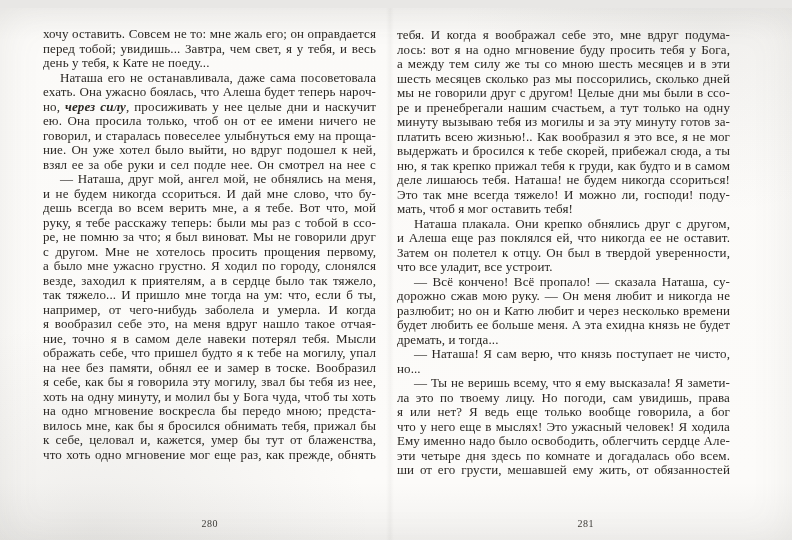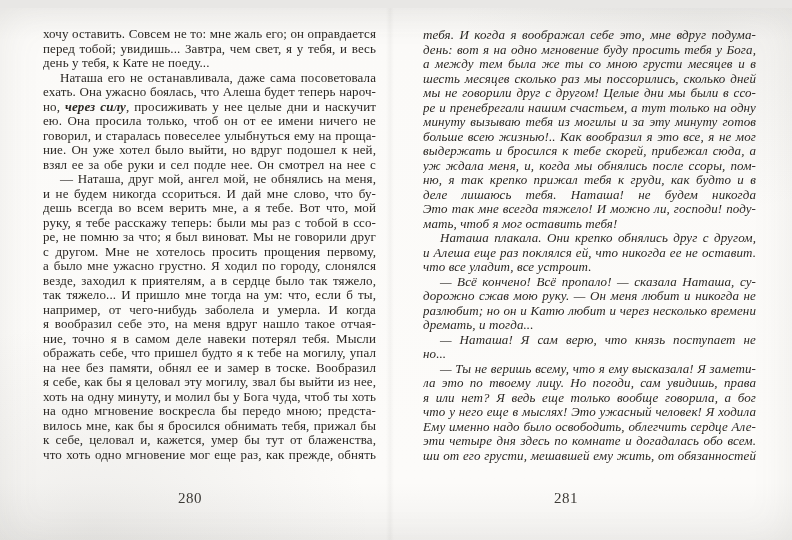--- a/index.html
+++ b/index.html
@@ -21,36 +21,36 @@
   }
   .text-block {
     position: absolute;
     width: 333px;
     color: #2a2723;
     font-size: 13px;
     line-height: 14.5px;
     letter-spacing: 0.1px;
   }
   .text-block.left  { left: 43px;  top: 19px; }
-  .text-block.right { left: 423px; top: 20px; font-style: italic; }
+  .text-block.right { left: 397px; top: 20px; }
   .line {
     height: 14.5px;
     text-align: justify;
     text-align-last: justify;
     overflow: hidden;
   }
   .line.para-end { text-align-last: left; }
   .line.indent { text-indent: 17px; }
   .italic { font-style: italic; font-weight: bold; }
   .page-number {
     position: absolute;
-    top: 482px;
+    top: 510px;
     width: 40px;
-    text-align: left;
-    font-size: 15px;
+    text-align: right;
+    font-size: 10px;
     color: #3c3a36;
     letter-spacing: 0.5px;
   }
   .page-number.left  { left: 178px; }
   .page-number.right { left: 554px; }
 </style>
 </head>
 <body>
 
 <div class="stage">
@@ -74,49 +74,50 @@
       <div class="line">ре, не помню за что; я был виноват. Мы не говорили друг</div>
       <div class="line">с другом. Мне не хотелось просить прощения первому,</div>
       <div class="line">а было мне ужасно грустно. Я ходил по городу, слонялся</div>
       <div class="line">везде, заходил к приятелям, а в сердце было так тяжело,</div>
       <div class="line">так тяжело... И пришло мне тогда на ум: что, если б ты,</div>
       <div class="line">например, от чего-нибудь заболела и умерла. И когда</div>
       <div class="line">я вообразил себе это, на меня вдруг нашло такое отчая-</div>
       <div class="line">ние, точно я в самом деле навеки потерял тебя. Мысли</div>
       <div class="line">ображать себе, что пришел будто я к тебе на могилу, упал</div>
       <div class="line">на нее без памяти, обнял ее и замер в тоске. Вообразил</div>
-      <div class="line">я себе, как бы я целовал эту могилу, звал бы выйти из нее,</div>
+      <div class="line">я себе, как бы я говорила эту могилу, звал бы тебя из нее,</div>
       <div class="line">хоть на одну минуту, и молил бы у Бога чуда, чтоб ты хоть</div>
       <div class="line">на одно мгновение воскресла бы передо мною; предста-</div>
       <div class="line">вилось мне, как бы я бросился обнимать тебя, прижал бы</div>
       <div class="line">к себе, целовал и, кажется, умер бы тут от блаженства,</div>
       <div class="line">что хоть одно мгновение мог еще раз, как прежде, обнять</div>
     </div>
 
   <div class="text-block right">
       <div class="line">тебя. И когда я воображал себе это, мне вдруг подума-</div>
-      <div class="line">день: вот я на одно мгновение буду просить тебя у Бога,</div>
-      <div class="line">а между тем была же ты со мною грусти месяцев и в эти</div>
+      <div class="line">лось: вот я на одно мгновение буду просить тебя у Бога,</div>
+      <div class="line">а между тем силу же ты со мною шесть месяцев и в эти</div>
       <div class="line">шесть месяцев сколько раз мы поссорились, сколько дней</div>
       <div class="line">мы не говорили друг с другом! Целые дни мы были в ссо-</div>
       <div class="line">ре и пренебрегали нашим счастьем, а тут только на одну</div>
       <div class="line">минуту вызываю тебя из могилы и за эту минуту готов за-</div>
-      <div class="line">больше всею жизнью!.. Как вообразил я это все, я не мог</div>
+      <div class="line">платить всею жизнью!.. Как вообразил я это все, я не мог</div>
       <div class="line">выдержать и бросился к тебе скорей, прибежал сюда, а ты</div>
-      <div class="line">уж ждала меня, и, когда мы обнялись после ссоры, пом-</div>
       <div class="line">ню, я так крепко прижал тебя к груди, как будто и в самом</div>
       <div class="line">деле лишаюсь тебя. Наташа! не будем никогда ссориться!</div>
       <div class="line">Это так мне всегда тяжело! И можно ли, господи! поду-</div>
       <div class="line para-end">мать, чтоб я мог оставить тебя!</div>
       <div class="line indent">Наташа плакала. Они крепко обнялись друг с другом,</div>
       <div class="line">и Алеша еще раз поклялся ей, что никогда ее не оставит.</div>
+      <div class="line">Затем он полетел к отцу. Он был в твердой уверенности,</div>
       <div class="line para-end">что все уладит, все устроит.</div>
       <div class="line indent">— Всё кончено! Всё пропало! — сказала Наташа, су-</div>
       <div class="line">дорожно сжав мою руку. — Он меня любит и никогда не</div>
       <div class="line">разлюбит; но он и Катю любит и через несколько времени</div>
+      <div class="line">будет любить ее больше меня. А эта ехидна князь не будет</div>
       <div class="line para-end">дремать, и тогда...</div>
       <div class="line indent">— Наташа! Я сам верю, что князь поступает не чисто,</div>
       <div class="line para-end">но...</div>
       <div class="line indent">— Ты не веришь всему, что я ему высказала! Я замети-</div>
       <div class="line">ла это по твоему лицу. Но погоди, сам увидишь, права была</div>
       <div class="line">я или нет? Я ведь еще только вообще говорила, а бог знает,</div>
       <div class="line">что у него еще в мыслях! Это ужасный человек! Я ходила</div>
       <div class="line">Ему именно надо было освободить, облегчить сердце Але-</div>
       <div class="line">эти четыре дня здесь по комнате и догадалась обо всем.</div>
       <div class="line">ши от его грусти, мешавшей ему жить, от обязанностей</div>

